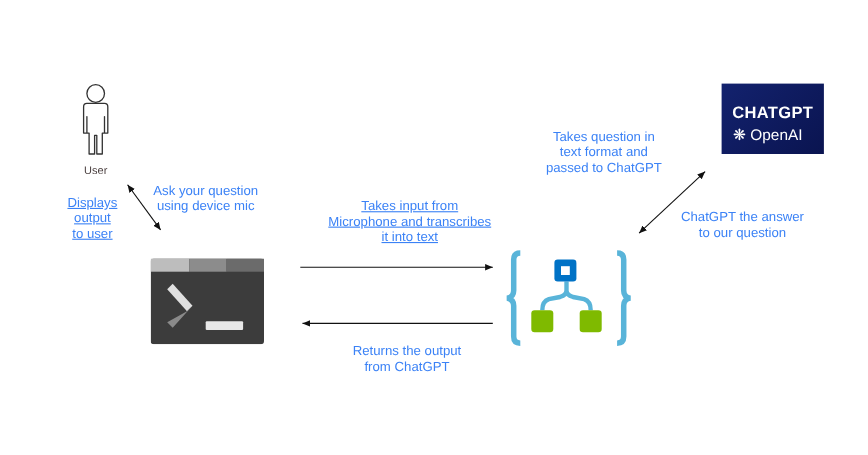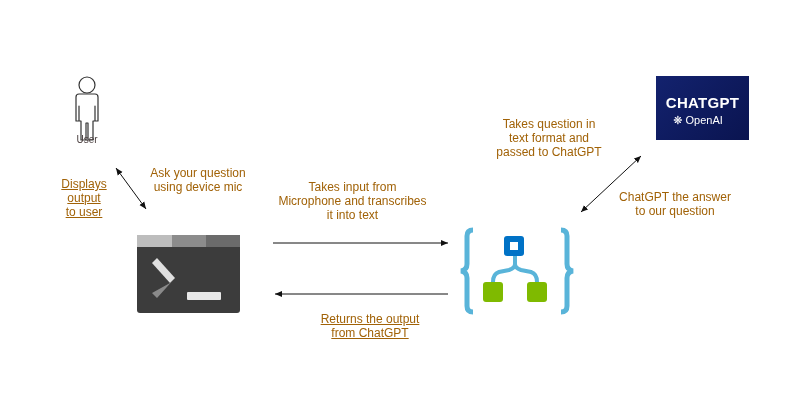--- a/index.html
+++ b/index.html
@@ -1,18 +1,18 @@
 <!DOCTYPE html>
 <html><head>
 <meta charset="utf-8">
 <style>
   html, body { margin:0; padding:0; background:#ffffff; }
   body { width:789px; height:414px; position:relative; overflow:hidden;
          font-family:"Liberation Sans", sans-serif; color:#111; }
-  .lbl { position:absolute; font-size:12px; line-height:14px; text-align:center; white-space:pre-line; color:#a16207; }
+  .lbl { position:absolute; font-size:12px; line-height:14px; text-align:center; white-space:pre-line; color:#3b82f6; }
   .abs { position:absolute; }
   svg.layer { position:absolute; left:0; top:0; }
   #user-caption { font-size:10px; color:#4a3f3f; }
 </style>
 </head>
 <body>
 
 <svg class="layer" width="789" height="414">
   <defs>
     <marker id="ah" markerWidth="8" markerHeight="8" refX="7" refY="4" orient="auto-start-reverse">
@@ -23,21 +23,21 @@
   <line x1="273" y1="243" x2="448" y2="243" stroke="#111" stroke-width="1" marker-end="url(#ah)"></line>
   <line x1="448" y1="294" x2="275" y2="294" stroke="#111" stroke-width="1" marker-end="url(#ah)"></line>
   <line x1="581" y1="212" x2="641" y2="156" stroke="#111" stroke-width="1" marker-start="url(#ah)" marker-end="url(#ah)"></line>
 </svg>
 
 <div class="abs" style="left:62px;top:75px;width:50px;height:90px;">
   <svg width="50" height="72">
     <circle cx="25" cy="10" r="8" fill="none" stroke="#333" stroke-width="1.2"></circle>
     <path d="M14,22 Q14,19 17,19 L33,19 Q36,19 36,22 L36,46 L33,46 L33,31 L33,46 L31,46 L31,65 L26,65 L26,48 L24,48 L24,65 L19,65 L19,46 L17,46 L17,31 L17,46 L14,46 Z" fill="#fff" stroke="#333" stroke-width="1.2" stroke-linejoin="round"></path>
   </svg>
-  <div id="user-caption" class="lbl" style="left:0;top:58px;width:50px;">User</div>
+  <div id="user-caption" class="lbl" style="left:0;top:74px;width:50px;">User</div>
 </div>
 
 <div class="abs" style="left:137px;top:235px;width:103px;height:78px;">
   <svg width="103" height="78">
     <rect x="0" y="0" width="103" height="78" rx="3" fill="#3c3c3c"></rect>
     <rect x="0" y="0" width="35" height="12" fill="#bdbdbd"></rect>
     <rect x="35" y="0" width="34" height="12" fill="#8c8c8c"></rect>
     <rect x="69" y="0" width="34" height="12" fill="#6b6b6b"></rect>
     <path d="M15,28 L20,23 L38,43 L33,48 Z" fill="#e0e0e0"></path>
     <path d="M33,48 L38,43 L20,63 L15,58 Z" fill="#8a8a8a"></path>
@@ -52,33 +52,33 @@
     <path d="M56,30 L56,38 Q56,42 50,44 L40,46 Q34,48 34,56 M56,38 Q56,42 62,44 L72,46 Q78,48 78,56" fill="none" stroke="#59b4d9" stroke-width="4"></path>
     <rect x="45" y="10" width="20" height="20" rx="3" fill="#0072c6"></rect>
     <rect x="51" y="16" width="8" height="8" fill="#fff"></rect>
     <rect x="24" y="56" width="20" height="20" rx="3" fill="#7fba00"></rect>
     <rect x="68" y="56" width="20" height="20" rx="3" fill="#7fba00"></rect>
   </svg>
 </div>
 
 <div class="abs" style="left:656px;top:76px;width:93px;height:64px;background:#0d1a5c;background:linear-gradient(135deg,#13226e,#0a1450);">
   <div style="position:absolute;left:0;top:18px;width:93px;text-align:center;color:#fff;font-weight:bold;font-size:15px;letter-spacing:0.3px;">CHATGPT</div>
-  <div style="position:absolute;left:0;top:38px;width:84px;text-align:center;color:#fff;font-size:11px;">
+  <div style="position:absolute;left:0;top:38px;width:84px;text-align:center;color:#fff;font-size:14px;">
     <span>❋</span>
     <span>OpenAI</span>
   </div>
 </div>
 
-<div class="lbl" style="left:138px;top:166px;width:120px;">Ask your question
+<div class="lbl" style="left:127px;top:166px;width:120px;">Ask your question
 using device mic</div>
 <div class="lbl" style="left:54px;top:177px;width:60px;text-decoration:underline;">Displays
 output
 to user</div>
-<div class="lbl" style="left:260px;top:180px;width:185px;">Takes input from
+<div class="lbl" style="left:280px;top:180px;width:185px;text-decoration:underline;">Takes input from
 Microphone and transcribes
 it into text</div>
-<div class="lbl" style="left:300px;top:312px;width:140px;text-decoration:underline;">Returns the output
+<div class="lbl" style="left:300px;top:312px;width:140px;">Returns the output
 from ChatGPT</div>
 <div class="lbl" style="left:484px;top:117px;width:130px;">Takes question in
 text format and
 passed to ChatGPT</div>
 <div class="lbl" style="left:610px;top:190px;width:130px;">ChatGPT the answer
 to our question</div>
 
 </body></html>

